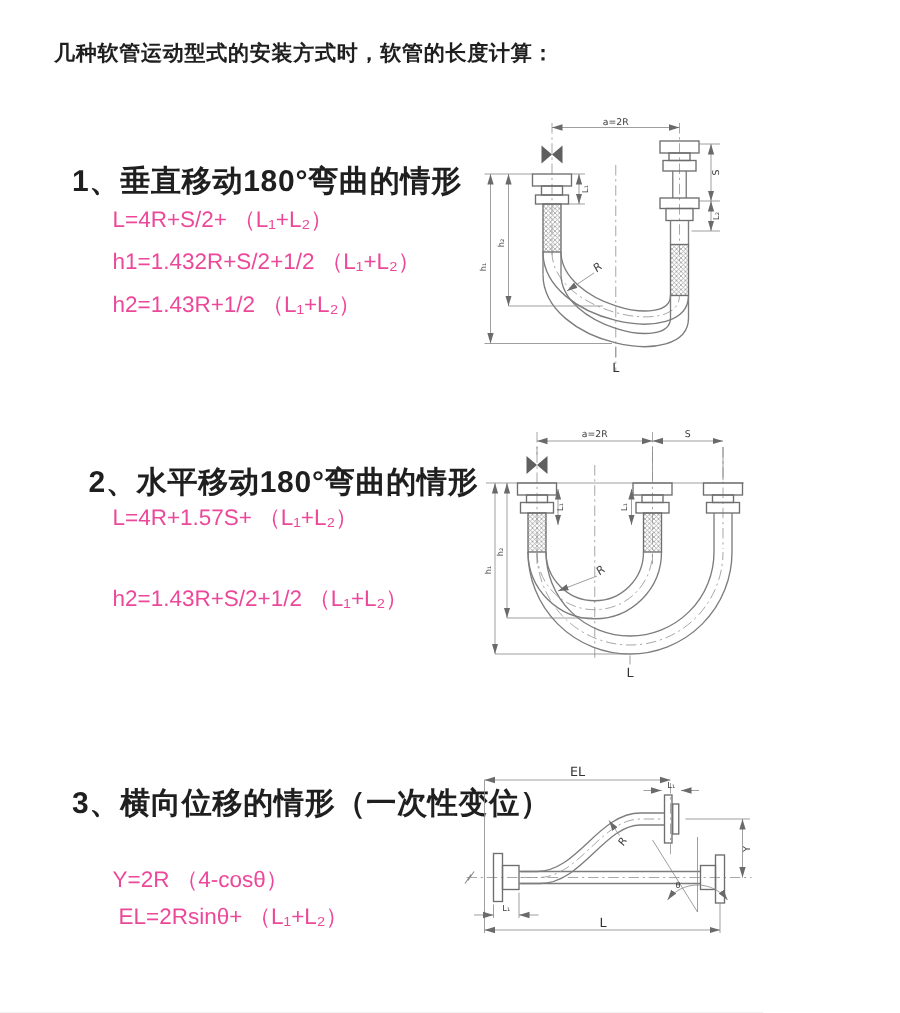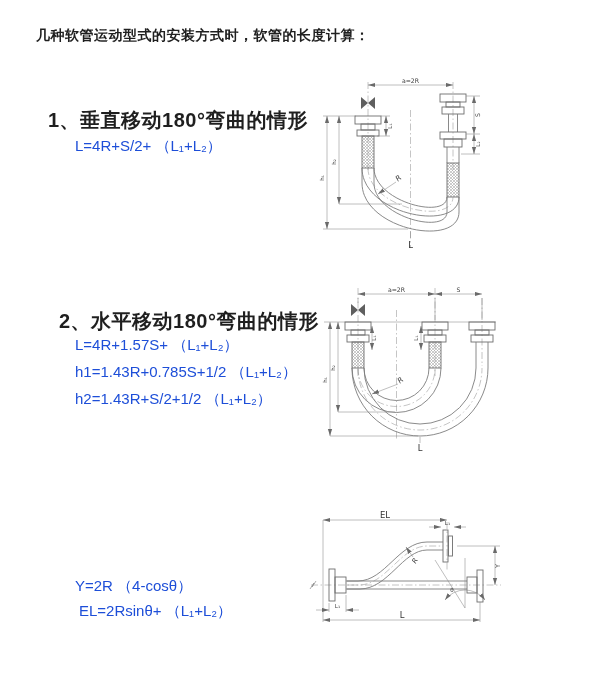--- a/index.html
+++ b/index.html
@@ -4,39 +4,41 @@
 <style>
   html,body{margin:0;padding:0;background:#e8e8e8;}
   .page{
     position:relative;width:600px;height:675px;background:#ffffff;
     font-family:"Liberation Sans","DejaVu Sans",sans-serif;color:#1f1f1f;
     overflow:hidden;margin:0 auto;
   }
   .abs{position:absolute;white-space:nowrap;}
   .title{font-size:14px;font-weight:bold;letter-spacing:0.5px;}
   .sec-heading{font-size:20px;font-weight:bold;letter-spacing:0.5px;}
-  .formula{font-size:15px;font-weight:400;color:#1d4ed8;}
+  .formula{font-size:15px;font-weight:400;color:#ec4899;}
   svg.diag{position:absolute;}
   svg text{font-family:"DejaVu Sans","Liberation Sans",sans-serif;}
 </style>
 </head>
 <body>
 
 <div class="page">
 
   <div class="abs title" style="left:36px;top:27px">几种软管运动型式的安装方式时，软管的长度计算：</div>
 
   <div class="abs sec-heading" style="left:48px;top:107px">1、垂直移动180°弯曲的情形</div>
   <div class="abs formula" style="left:75px;top:137px">L=4R+S/2+ （L₁+L₂）</div>
+  <div class="abs formula" style="left:75px;top:165px">h1=1.432R+S/2+1/2 （L₁+L₂）</div>
+  <div class="abs formula" style="left:75px;top:194px">h2=1.43R+1/2 （L₁+L₂）</div>
 
   <div class="abs sec-heading" style="left:59px;top:308px">2、水平移动180°弯曲的情形</div>
   <div class="abs formula" style="left:75px;top:336px">L=4R+1.57S+ （L₁+L₂）</div>
-  <div class="abs formula" style="left:75px;top:363px">h1=1.43R+0.785S+1/2 （L₁+L₂）</div>
   <div class="abs formula" style="left:75px;top:390px">h2=1.43R+S/2+1/2 （L₁+L₂）</div>
 
+  <div class="abs sec-heading" style="left:48px;top:522px">3、横向位移的情形（一次性变位）</div>
   <div class="abs formula" style="left:75px;top:577px">Y=2R （4-cosθ）</div>
   <div class="abs formula" style="left:79px;top:602px">EL=2Rsinθ+ （L₁+L₂）</div>
 
   <svg class="diag" style="left:310px;top:70px" width="290" height="195" viewBox="0 0 290 195">
     <defs>
       <pattern id="h1p" width="3" height="3" patternUnits="userSpaceOnUse">
         <path d="M0,3 L3,0 M0,0 L3,3" stroke="#9a9a9a" stroke-width="0.5"></path>
       </pattern>
       <marker id="a1" markerWidth="8" markerHeight="6" refX="7" refY="2.5" orient="auto-start-reverse" markerUnits="userSpaceOnUse">
         <path d="M0,0.4 L7,2.5 L0,4.6 Z" fill="#6a6a6a"></path>

